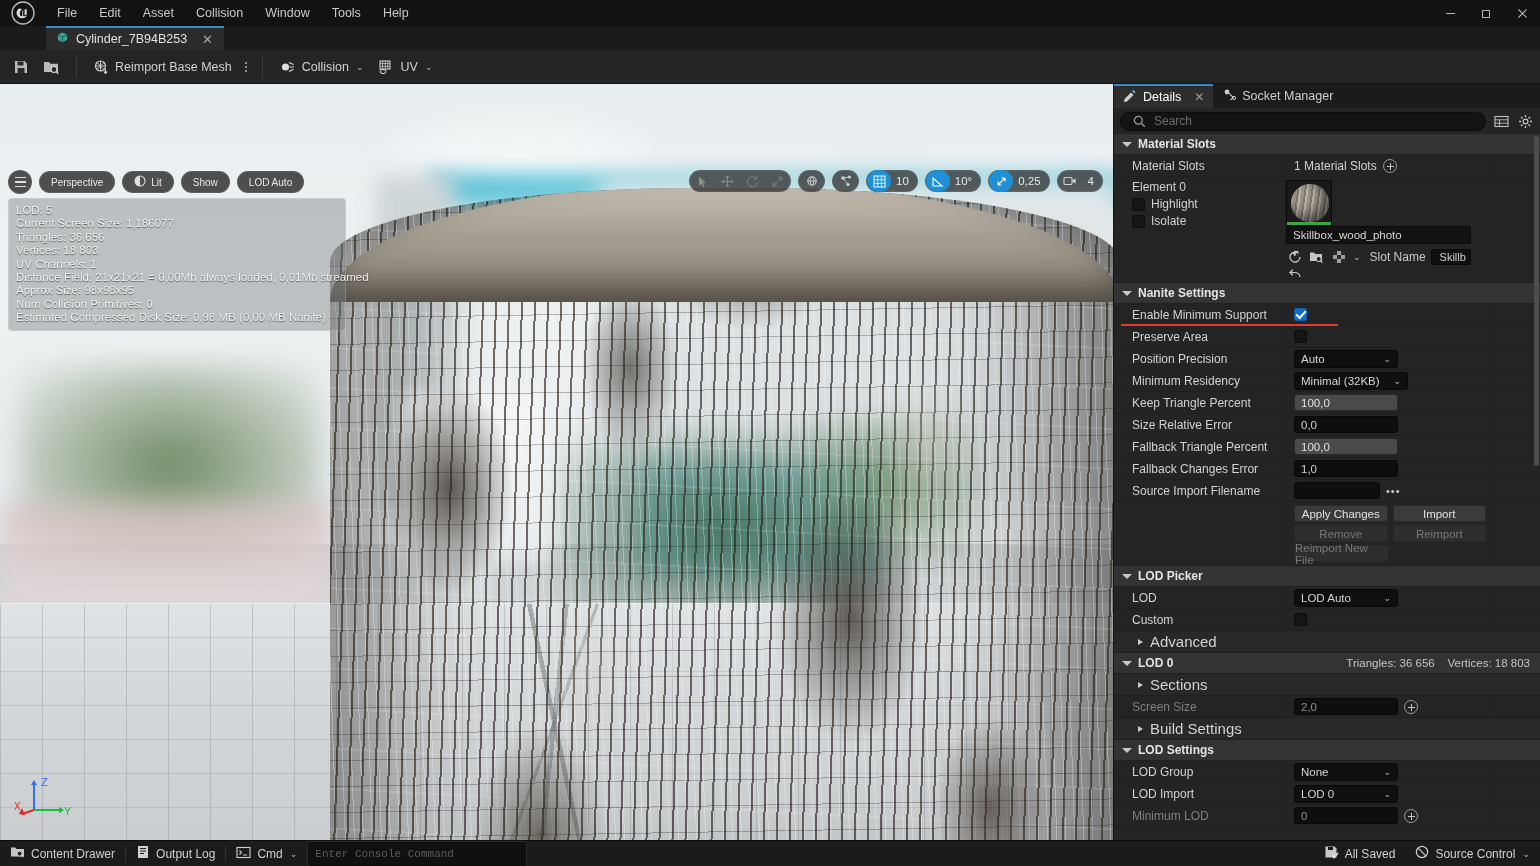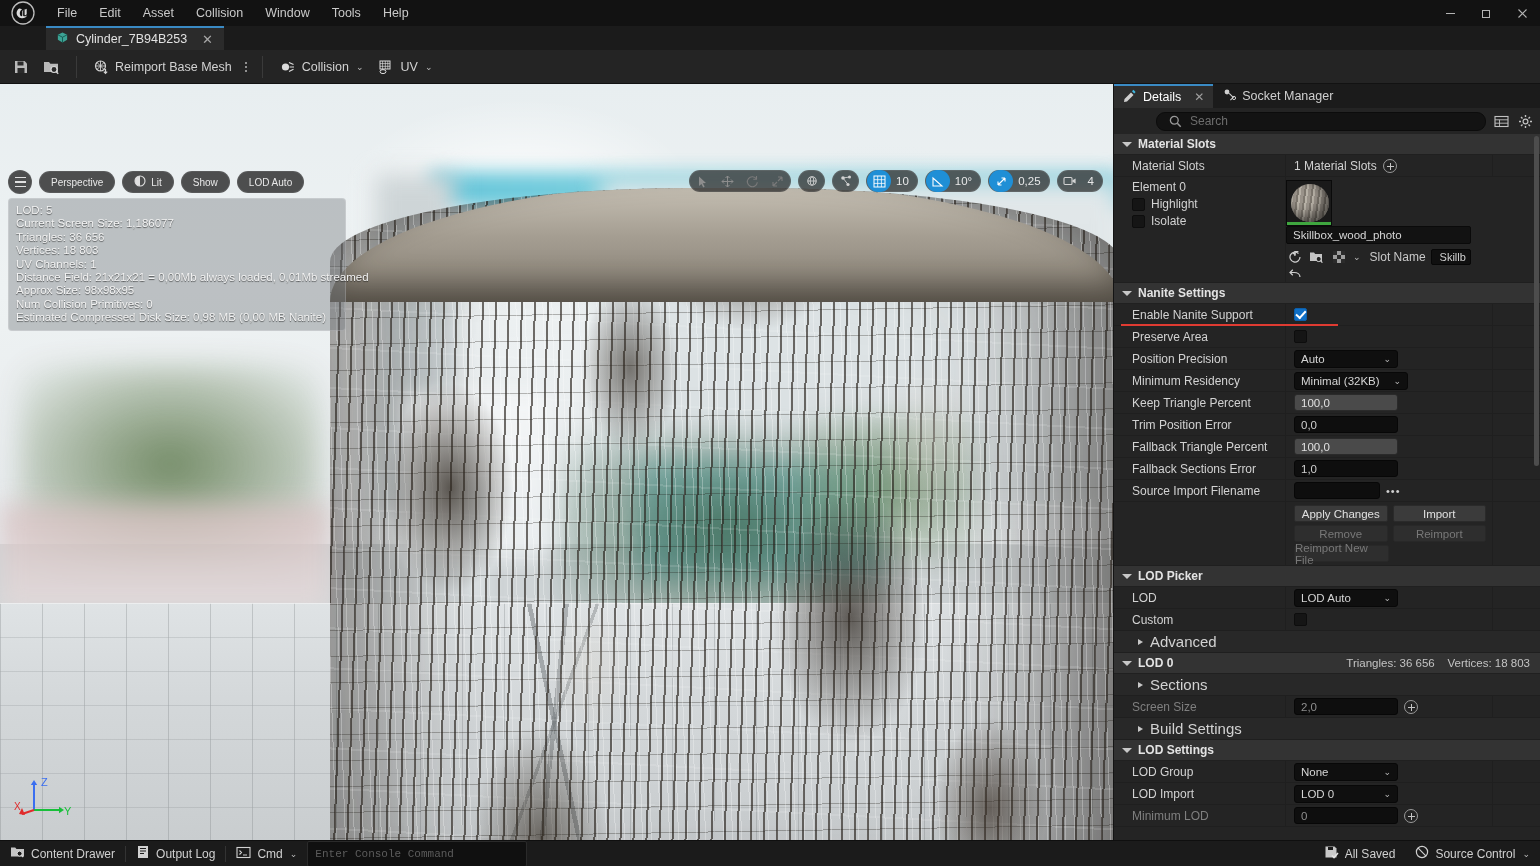--- a/index.html
+++ b/index.html
@@ -165,21 +165,21 @@
 
   .axis-gizmo { position: absolute; left: 12px; bottom: 14px; width: 64px; height: 56px; }
 
   
   .details { flex: 1; display: flex; flex-direction: column; background: #242424; border-left: 1px solid #141414; min-width: 0; }
   .det-tabs { height: 24px; display: flex; align-items: stretch; background: #1b1b1b; flex: none; }
   .det-tab { display: flex; align-items: center; gap: 6px; padding: 0 9px; font-size: 12.5px; color: #cfcfcf; background: #1b1b1b; }
   .det-tab.active { background: #2e2e2e; border-top: 2px solid #3a8ac4; color: #fff; }
   .det-tab .x { margin-left: 7px; color: #a0a0a0; font-size: 12px; }
 
-  .det-search { height: 26px; display: flex; align-items: center; gap: 6px; padding: 0 6px; background: #242424; flex: none; margin-left: 36px; }
+  .det-search { height: 26px; display: flex; align-items: center; gap: 6px; padding: 0 6px; background: #242424; flex: none; }
   .search-box { flex: 1; height: 19px; background: #131313; border: 1px solid #0c0c0c; border-radius: 9px;
     display: flex; align-items: center; gap: 6px; padding: 0 9px; }
   .search-box input { flex: 1; background: transparent; border: none; outline: none; color: #cfcfcf; font-size: 12px; font-family: inherit; }
   .search-box input::placeholder { color: #6d6d6d; }
   .sicon { width: 18px; height: 18px; display: flex; align-items: center; justify-content: center; }
 
   .det-scroll { flex: 1; overflow: hidden; position: relative; background: #242424; }
   .det-inner { position: relative; }
 
   .cat-hdr {
@@ -655,21 +655,21 @@
                   </svg>
               </span>
             </div>
           </div>
 
           <div class="cat-hdr">
             <span class="tri open"></span>
             <span>Nanite Settings</span>
           </div>
           <div class="row" style="position:relative;">
-            <div class="lbl">Enable Nanite Support</div>
+            <div class="lbl">Enable Minimum Support</div>
             <div class="val">
               <span class="chk on"></span>
             </div>
             <div class="tail"></div>
             <div class="redline" style="bottom:-1px;"></div>
           </div>
           <div class="row">
             <div class="lbl">Preserve Area</div>
             <div class="val">
               <span class="chk"></span>
@@ -699,39 +699,39 @@
           <div class="row">
             <div class="lbl">Keep Triangle Percent</div>
             <div class="val">
               <div class="numfield grad">
                 <span>100,0</span>
               </div>
             </div>
             <div class="tail"></div>
           </div>
           <div class="row">
-            <div class="lbl">Trim Position Error</div>
+            <div class="lbl">Size Relative Error</div>
             <div class="val">
               <div class="numfield">
                 <span>0,0</span>
               </div>
             </div>
             <div class="tail"></div>
           </div>
           <div class="row">
             <div class="lbl">Fallback Triangle Percent</div>
             <div class="val">
               <div class="numfield grad">
                 <span>100,0</span>
               </div>
             </div>
             <div class="tail"></div>
           </div>
           <div class="row">
-            <div class="lbl">Fallback Sections Error</div>
+            <div class="lbl">Fallback Changes Error</div>
             <div class="val">
               <div class="numfield">
                 <span>1,0</span>
               </div>
             </div>
             <div class="tail"></div>
           </div>
           <div class="row">
             <div class="lbl">Source Import Filename</div>
             <div class="val">

